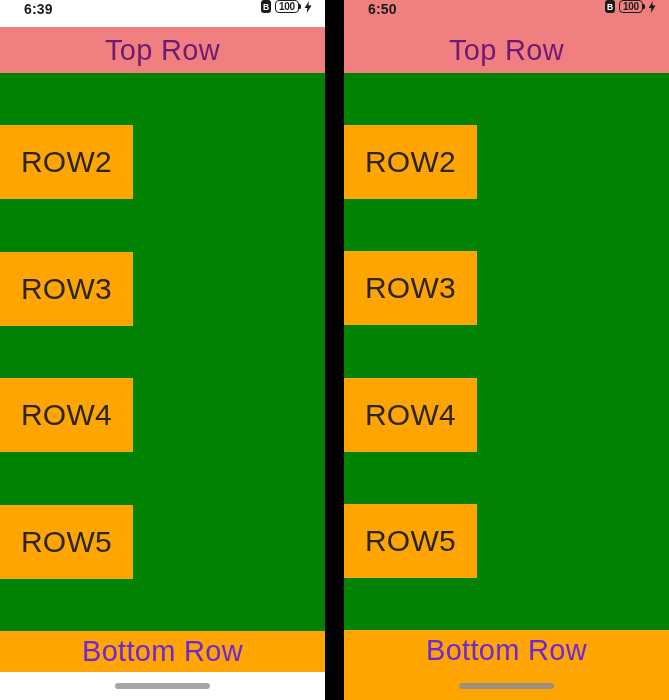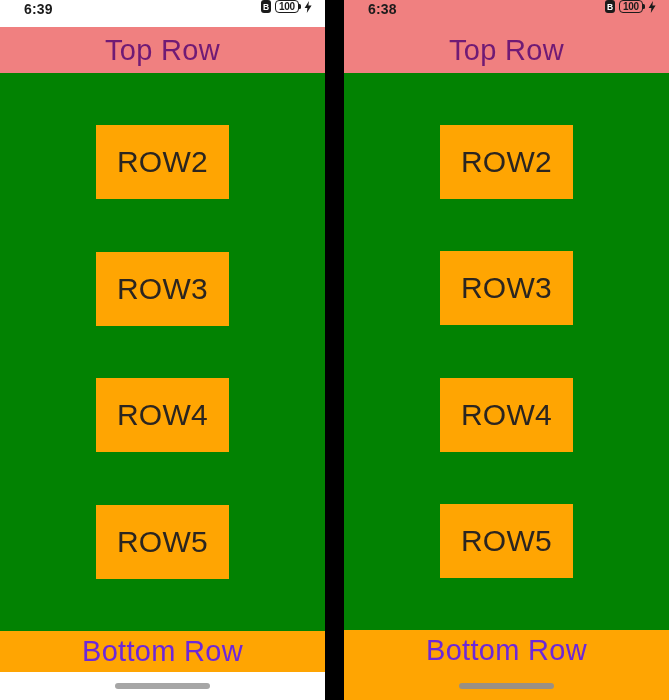--- a/index.html
+++ b/index.html
@@ -59,21 +59,21 @@
   .phone-left .top-row { height:46px; flex:0 0 46px; }
 
   .header-ext {
     background:#f08080; flex:0 0 73px; height:73px;
     display:flex; flex-direction:column;
   }
   .header-ext .top-row { flex:1; background:transparent; }
 
   .main-area {
     flex:1 1 auto; background:#028202;
-    display:flex; flex-direction:column; align-items:center;
+    display:flex; flex-direction:column; 
     justify-content:space-evenly;
   }
   .row-button {
     width:133px; height:74px; border:none; background:#ffa502;
     display:flex; align-items:center; justify-content:center;
     font-family:inherit; font-size:30px; color:#2b2520; letter-spacing:0.3px;
     cursor:pointer;
   }
 
   .bottom-row {
@@ -135,21 +135,21 @@
 
     <div class="nav-area-white">
       <div class="nav-pill"></div>
     </div>
   </div>
 
   <div class="phone phone-right">
 
     <div class="header-ext">
       <div class="status-bar transparent">
-        <span class="status-time">6:38</span>
+        <span class="status-time">6:50</span>
         <span class="status-icons">
           <span class="b-badge">B</span>
           <span class="battery-body">100</span>
           <span class="bolt-icon">
             <svg width="8" height="12" viewBox="0 0 8 12">
                 <path d="M5 0 L0.6 7 H3.4 L2.8 12 L7.6 4.6 H4.4 Z" fill="#1b1b1b"></path>
               </svg>
           </span>
         </span>
       </div>

